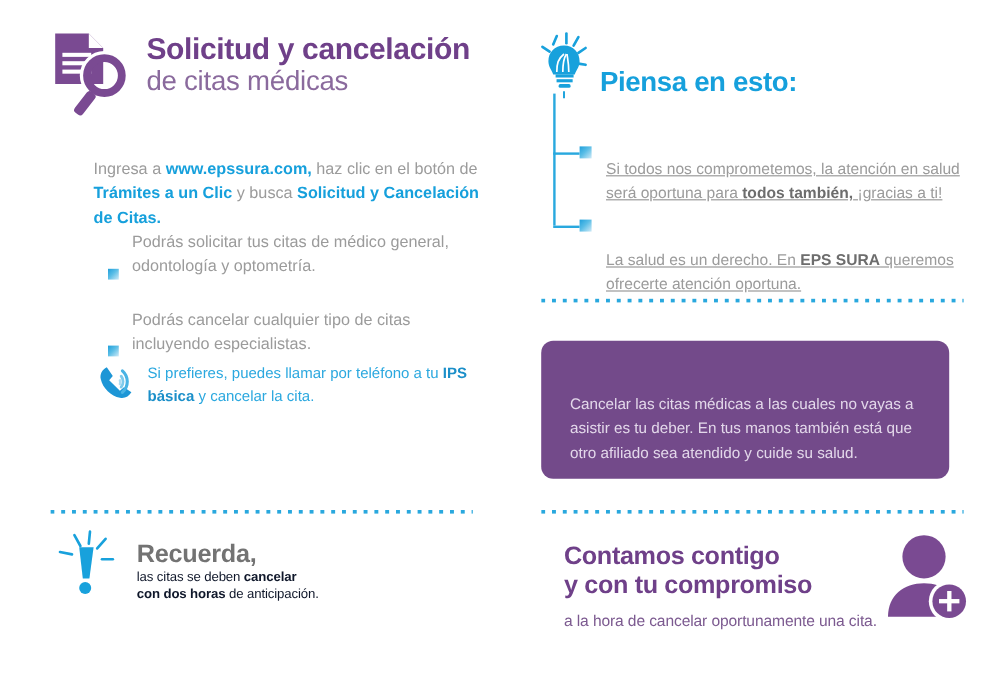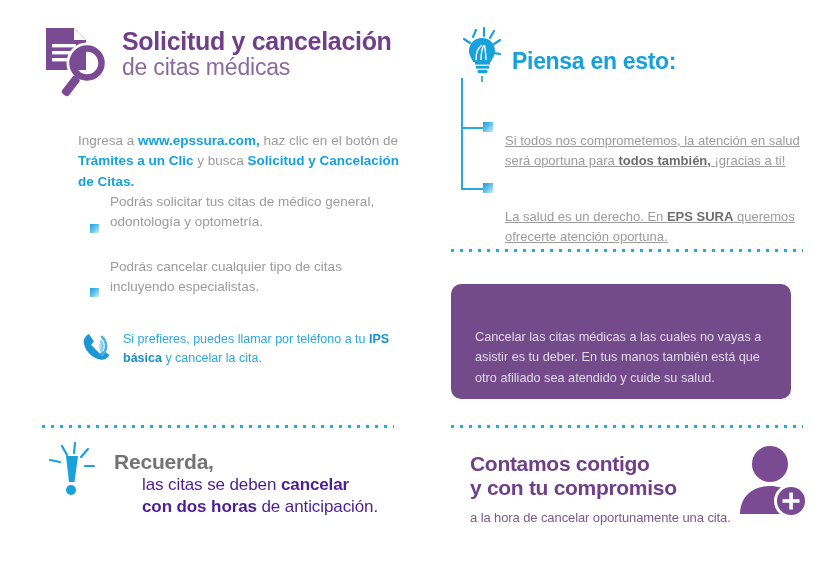--- a/index.html
+++ b/index.html
@@ -35,27 +35,27 @@
 
   
   .intro{
     position:absolute;left:78px;top:117px;width:330px;
     font-size:13.5px;line-height:1.52;color:#9b9b9b;
   }
   .bullets{position:absolute;left:90px;top:192px;width:320px;}
   .bullet-row{display:flex;align-items:flex-end;margin-bottom:24px;}
   .bullet-row .txt{margin-left:11px;font-size:13.5px;line-height:1.5;color:#9b9b9b;}
 
-  .phone-note{position:absolute;left:80px;top:326px;display:flex;align-items:flex-start;width:330px;}
+  .phone-note{position:absolute;left:80px;top:298px;display:flex;align-items:flex-start;width:330px;}
   .phone-icon{width:36px;height:36px;flex:0 0 36px;margin-top:2px;}
   .phone-text{margin-left:7px;font-size:12.5px;line-height:1.5;color:#2ba8df;margin-top:4px;}
   .phone-text b{color:#1b8fc9;}
 
   
-  .hdr-right{position:absolute;left:454px;top:24px;display:flex;align-items:center;}
+  .hdr-right{position:absolute;left:442px;top:24px;display:flex;align-items:flex-end;}
   .bulb-icon{width:56px;height:58px;flex:0 0 56px;}
   .h2{font-size:23px;font-weight:bold;color:#16a0dc;margin-top:16px;margin-left:2px;letter-spacing:-0.3px;white-space:nowrap;}
 
   
   .rail{position:absolute;left:461px;top:78px;width:2px;height:110px;background:#29a8de;}
   .rail-arm{position:absolute;height:2px;background:#29a8de;left:461px;}
 
   .rp{position:absolute;font-size:13px;line-height:1.55;color:#9b9b9b;width:320px;text-decoration:underline;}
   .rp b{color:#6d6d6d;}
   .rp-bullet{position:absolute;width:10px;height:10px;
@@ -69,21 +69,21 @@
   .card-txt{
     position:absolute;left:24px;top:30px;width:296px;
     font-size:12.7px;line-height:1.62;color:#e3d8ea;
   }
 
   
   .recuerda{position:absolute;left:42px;top:440px;display:flex;align-items:flex-start;}
   .excl-icon{width:62px;height:66px;flex:0 0 62px;}
   .recuerda-text{margin-left:10px;margin-top:10px;}
   .r1{font-size:21px;font-weight:bold;color:#737373;line-height:1.15;letter-spacing:-0.2px;}
-  .r2{font-size:17px;color:#4c1d95;line-height:1.3;letter-spacing:-0.1px;margin-left:28px;}
+  .r2{font-size:11px;color:#0f172a;line-height:1.3;letter-spacing:-0.1px;}
   .r2 b{font-weight:bold;}
 
   
   .contamos{position:absolute;left:470px;top:452px;}
   .c1{font-size:21px;font-weight:bold;color:#6f4089;line-height:1.16;letter-spacing:-0.3px;}
   .c2{font-size:13px;color:#7c5a90;margin-top:9px;letter-spacing:-0.1px;}
   .person-icon{position:absolute;left:260px;top:-8px;width:82px;height:78px;}
 </style>
 </head>
 <body>

